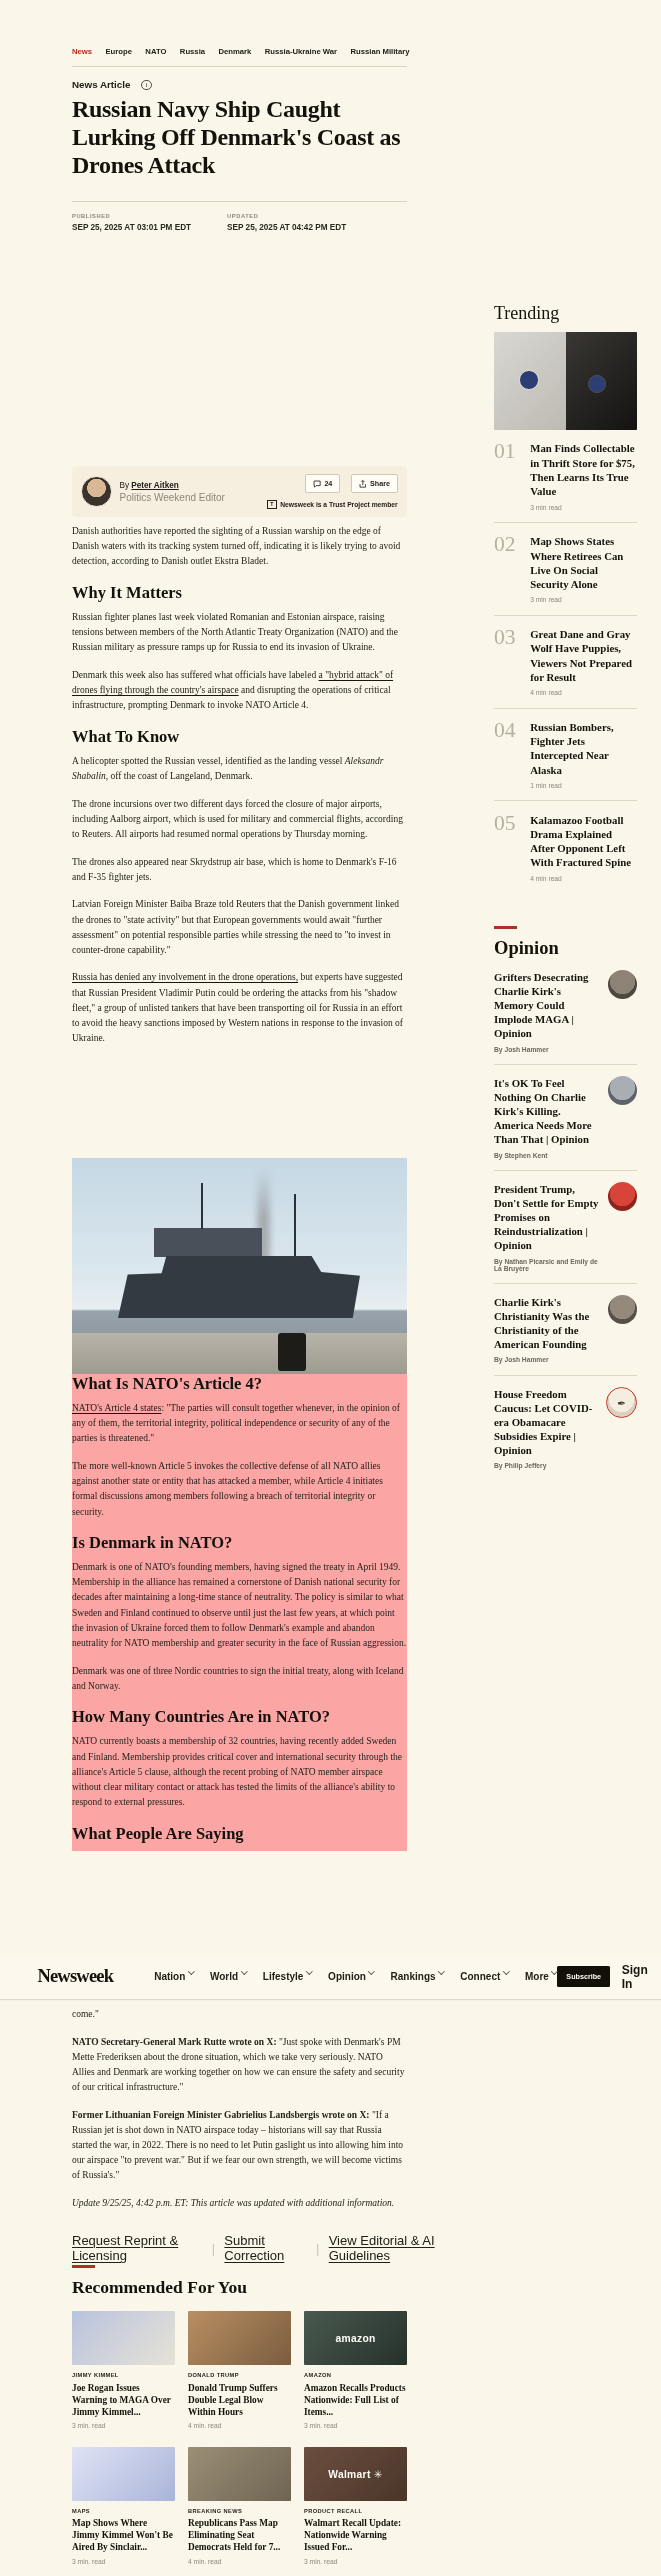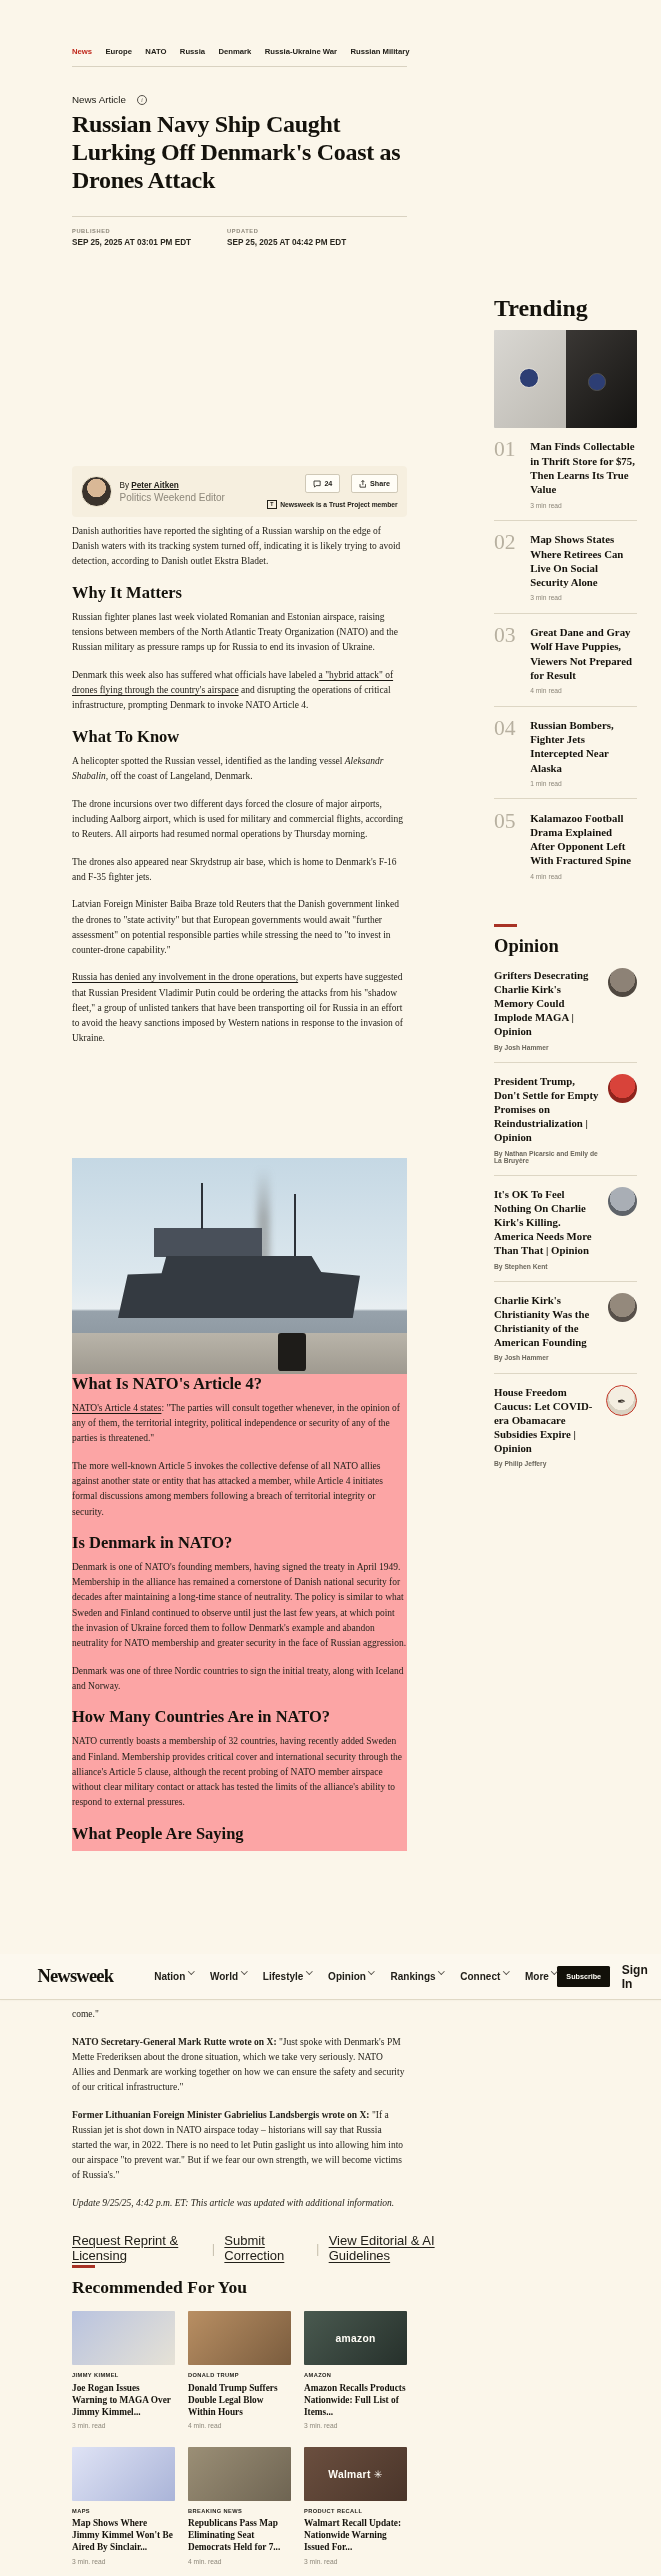--- a/index.html
+++ b/index.html
@@ -5,21 +5,21 @@
   html,body{margin:0;padding:0;background:#FBF6EA;}
   #page{position:relative;width:662px;height:3091px;overflow:hidden;background:#FBF6EA;
         font-family:"Liberation Sans","DejaVu Sans",sans-serif;color:#1a1712;}
 
   
   #article-header{position:absolute;left:72px;top:47px;width:335px;}
   .breadcrumb{display:flex;gap:13.4px;align-items:center;font-size:7.7px;font-weight:600;
               padding-bottom:10.3px;border-bottom:0.5px solid #d9d2c1;}
   .breadcrumb .bc{color:#22201a;cursor:pointer;white-space:nowrap;}
   .breadcrumb .bc.active{color:#c0281c;}
-  .kicker-row{margin-top:27px;display:flex;align-items:center;gap:11px;font-size:9.8px;color:#22201a;}
+  .kicker-row{margin-top:12px;display:flex;align-items:center;gap:11px;font-size:9.8px;color:#22201a;font-weight:bold;}
   .info-icon{width:8.2px;height:8.2px;border:0.6px solid #55514a;border-radius:50%;display:inline-flex;
              align-items:center;justify-content:center;font-size:5.2px;color:#55514a;
              font-family:"Liberation Serif",serif;font-style:italic;}
   h1.headline{font-family:"Liberation Serif","DejaVu Serif",serif;font-size:24px;line-height:1.15;
               font-weight:700;margin:6.2px 0 0;color:#14120c;letter-spacing:-0.3px;}
   .head-rule{border:none;border-top:0.5px solid #d9d2c1;margin:21.6px 0 0;}
   .dates{display:flex;gap:36px;margin-top:11.3px;}
   .date-label{font-size:5.7px;letter-spacing:0.6px;color:#8d877a;font-weight:600;}
   .date-value{font-size:8.2px;font-weight:600;color:#2a2820;margin-top:4.1px;}
 
@@ -102,21 +102,21 @@
   .card-img{width:103px;height:54px;border-radius:1px;position:relative;overflow:hidden;
             display:flex;align-items:center;justify-content:center;}
   .card-img .img-label{color:#fffdf6;font-weight:700;font-size:10.3px;letter-spacing:0.3px;}
   .card-kicker{margin-top:6.7px;font-size:5.7px;font-weight:700;letter-spacing:0.4px;color:#1f1d18;}
   .card-title{font-family:"Liberation Serif","DejaVu Serif",serif;font-size:9.3px;line-height:1.3;
               font-weight:700;color:#14120c;margin:3.6px 0 0;}
   .card-read{font-size:6.7px;color:#8d877a;margin-top:4.6px;}
 
   
   #rail{position:absolute;left:494px;top:295px;width:143px;}
-  .rail-heading{font-family:"Liberation Serif","DejaVu Serif",serif;font-size:24px;font-weight:700;color:#14120c;}
+  .rail-heading{font-family:"Liberation Serif","DejaVu Serif",serif;font-size:18px;font-weight:400;color:#14120c;margin-top:8px;}
   .trend-img{margin-top:8.2px;width:143px;height:98px;display:flex;border-radius:1px;overflow:hidden;position:relative;}
   .trend-img .half{flex:1;} 
   .trend-badge{position:absolute;width:17.5px;height:17.5px;border-radius:50%;background:#2d3e74;
                border:1.5px solid #e8e4da;left:25px;top:38px;}
   .trend-badge2{position:absolute;width:15.5px;height:15.5px;border-radius:50%;background:#2d3e74;
                border:1.5px solid #51504e;left:94px;top:43px;}
   .trend-item{display:flex;gap:8.2px;padding:11.3px 0;border-bottom:0.5px solid #ddd6c4;cursor:pointer;}
   .trend-item:last-child{border-bottom:none;}
   .trend-num{font-family:"Liberation Serif","DejaVu Serif",serif;font-size:21.6px;line-height:1;
              color:#b7b0a0;min-width:28px;}
@@ -401,31 +401,31 @@
       <div id="opinion-list">
           <div class="op-item">
             <div>
               <h4 class="op-title">Grifters Desecrating Charlie Kirk's Memory Could Implode MAGA | Opinion</h4>
               <div class="op-by">By Josh Hammer</div>
             </div>
             <div class="op-avatar" style="background: radial-gradient(circle at 50% 40%, rgb(141, 130, 118) 0px, rgb(141, 130, 118) 55%, rgb(79, 72, 64) 56%, rgb(79, 72, 64) 100%);"></div>
           </div>
           <div class="op-item">
             <div>
+              <h4 class="op-title">It's OK To Feel Nothing On Charlie Kirk's Killing. America Needs More Than That | Opinion</h4>
+              <div class="op-by">By Stephen Kent</div>
+            </div>
+            <div class="op-avatar" style="background: radial-gradient(circle at 50% 40%, rgb(169, 174, 181) 0px, rgb(169, 174, 181) 55%, rgb(94, 99, 105) 56%, rgb(94, 99, 105) 100%);"></div>
+          </div>
+          <div class="op-item">
+            <div>
               <h4 class="op-title">President Trump, Don't Settle for Empty Promises on Reindustrialization | Opinion</h4>
               <div class="op-by">By Nathan Picarsic and Emily de La Bruyère</div>
             </div>
             <div class="op-avatar" style="background: radial-gradient(circle at 50% 40%, rgb(216, 67, 58) 0px, rgb(216, 67, 58) 55%, rgb(143, 36, 29) 56%, rgb(143, 36, 29) 100%);"></div>
-          </div>
-          <div class="op-item">
-            <div>
-              <h4 class="op-title">It's OK To Feel Nothing On Charlie Kirk's Killing. America Needs More Than That | Opinion</h4>
-              <div class="op-by">By Stephen Kent</div>
-            </div>
-            <div class="op-avatar" style="background: radial-gradient(circle at 50% 40%, rgb(169, 174, 181) 0px, rgb(169, 174, 181) 55%, rgb(94, 99, 105) 56%, rgb(94, 99, 105) 100%);"></div>
           </div>
           <div class="op-item">
             <div>
               <h4 class="op-title">Charlie Kirk's Christianity Was the Christianity of the American Founding</h4>
               <div class="op-by">By Josh Hammer</div>
             </div>
             <div class="op-avatar" style="background: radial-gradient(circle at 50% 40%, rgb(148, 137, 124) 0px, rgb(148, 137, 124) 55%, rgb(87, 80, 74) 56%, rgb(87, 80, 74) 100%);"></div>
           </div>
           <div class="op-item">
             <div>

